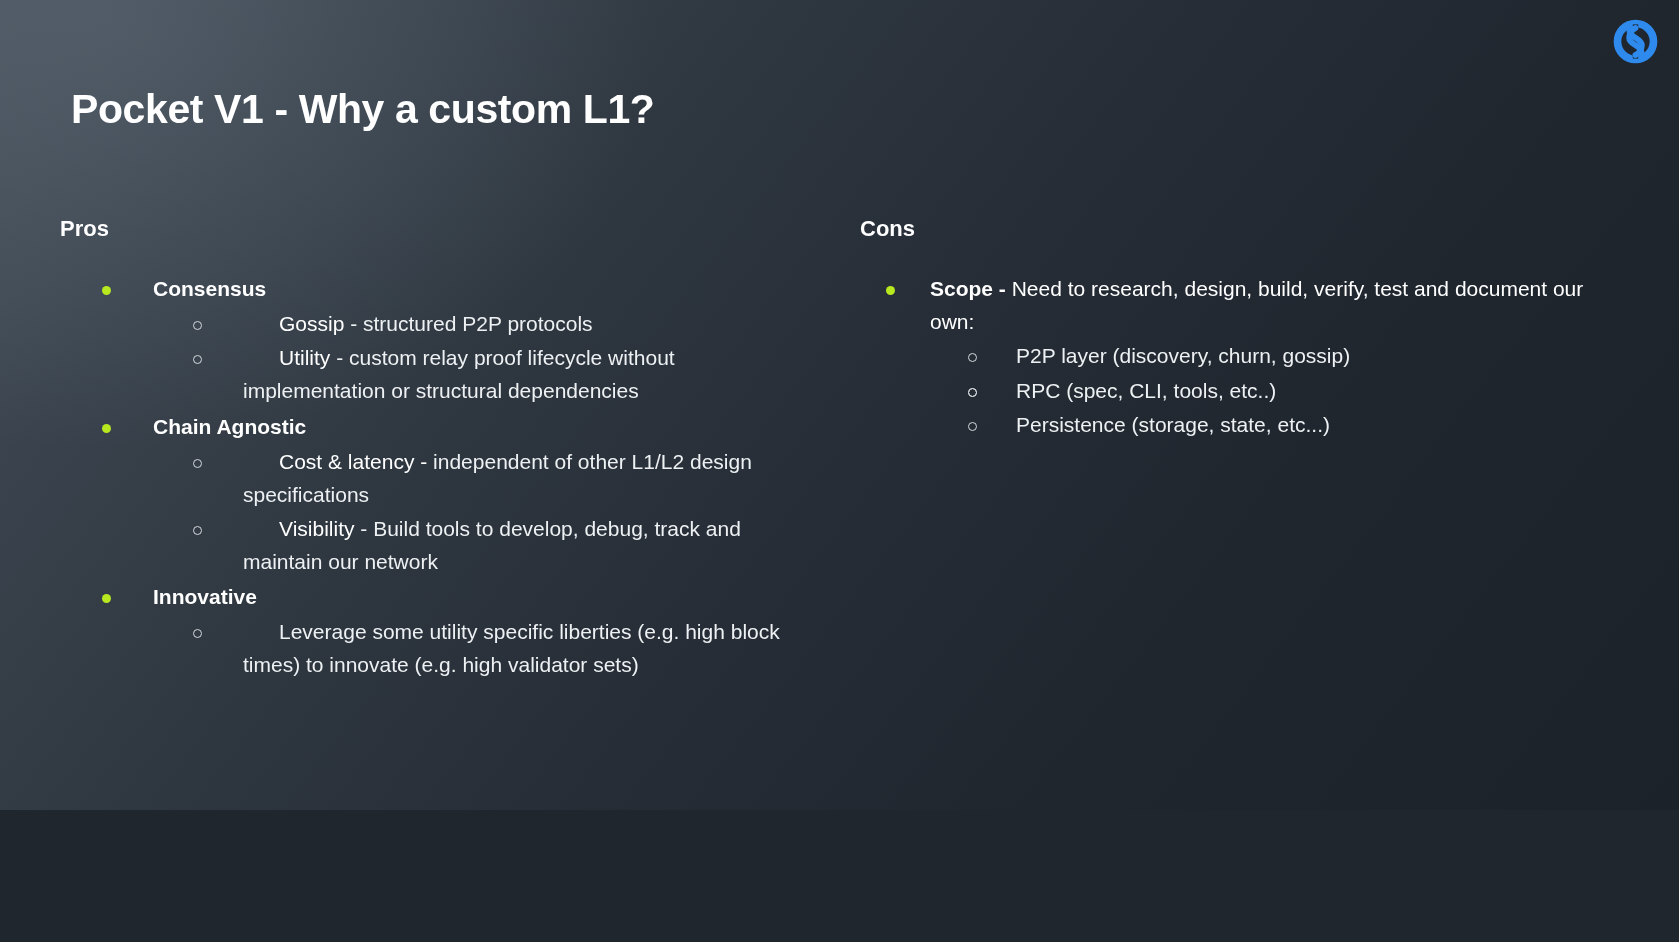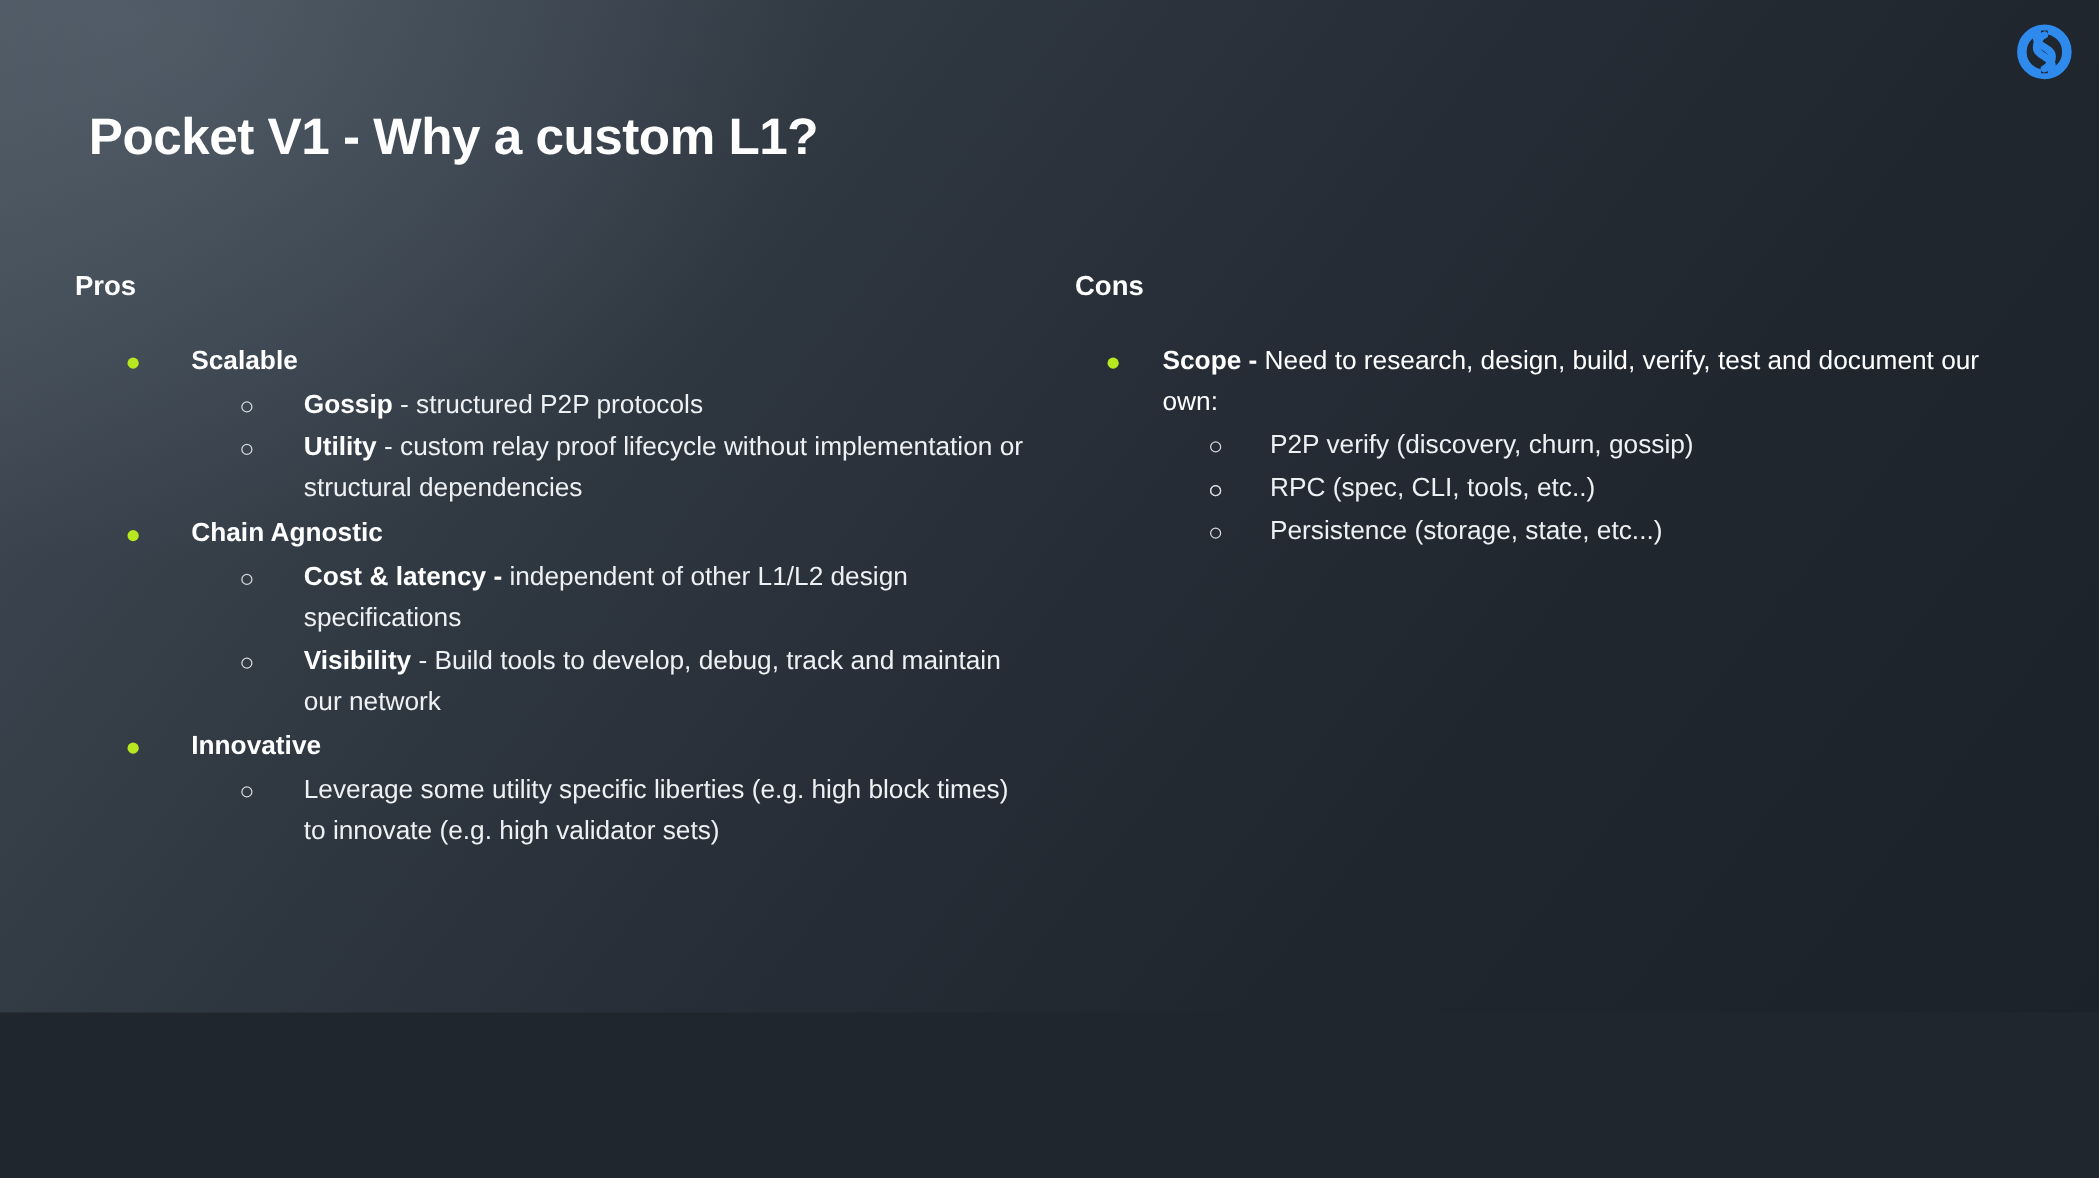--- a/index.html
+++ b/index.html
@@ -90,21 +90,21 @@
     border-radius:50%;
     border:1.4px solid #d6dade;
     background:transparent;
   }
   .lvl2 .txt {
     font-size:21px;
     line-height:1.58;
     color:#eef1f3;
     font-weight:300;
   }
-  .lvl2 .txt b { font-weight:bold; color:#ffffff; }
+  .lvl2 .txt b { font-weight:normal; color:#ffffff;margin-left:36px; }
 
   
   .col-cons .lvl1 > li { padding-left:70px; }
   .col-cons .lvl1 > li > .marker { left:26px; }
   .col-cons .lvl2 > li { padding-left:86px; }
   .col-cons .lvl2 > li > .marker { left:38px; }
   .col-cons .lvl1 .head { line-height:1.58; }
 </style>
 </head>
 <body>
@@ -124,21 +124,21 @@
 
   <div class="columns">
 
     <div class="col col-pros">
       <div class="col-header">Pros</div>
       <ul class="lvl1">
 
         <li>
           <span class="marker"></span>
           <div class="head">
-            <b>Scalable</b><span></span>
+            <b>Consensus</b><span></span>
           </div>
           <ul class="lvl2">
             <li>
               <span class="marker"></span>
               <div class="txt">
                 <b>Gossip</b><span> - structured P2P protocols</span>
               </div>
             </li>
             <li>
               <span class="marker"></span>
@@ -193,21 +193,21 @@
       <ul class="lvl1">
 
         <li>
           <span class="marker"></span>
           <div class="head">
             <b>Scope -</b><span> Need to research, design, build, verify, test and document our own:</span>
           </div>
           <ul class="lvl2">
             <li>
               <span class="marker"></span>
-              <div class="txt">P2P verify (discovery, churn, gossip)</div>
+              <div class="txt">P2P layer (discovery, churn, gossip)</div>
             </li>
             <li>
               <span class="marker"></span>
             </li>
             <li>
               <span class="marker"></span>
               <div class="txt">RPC (spec, CLI, tools, etc..)</div>
             </li>
             <li>
               <span class="marker"></span>

